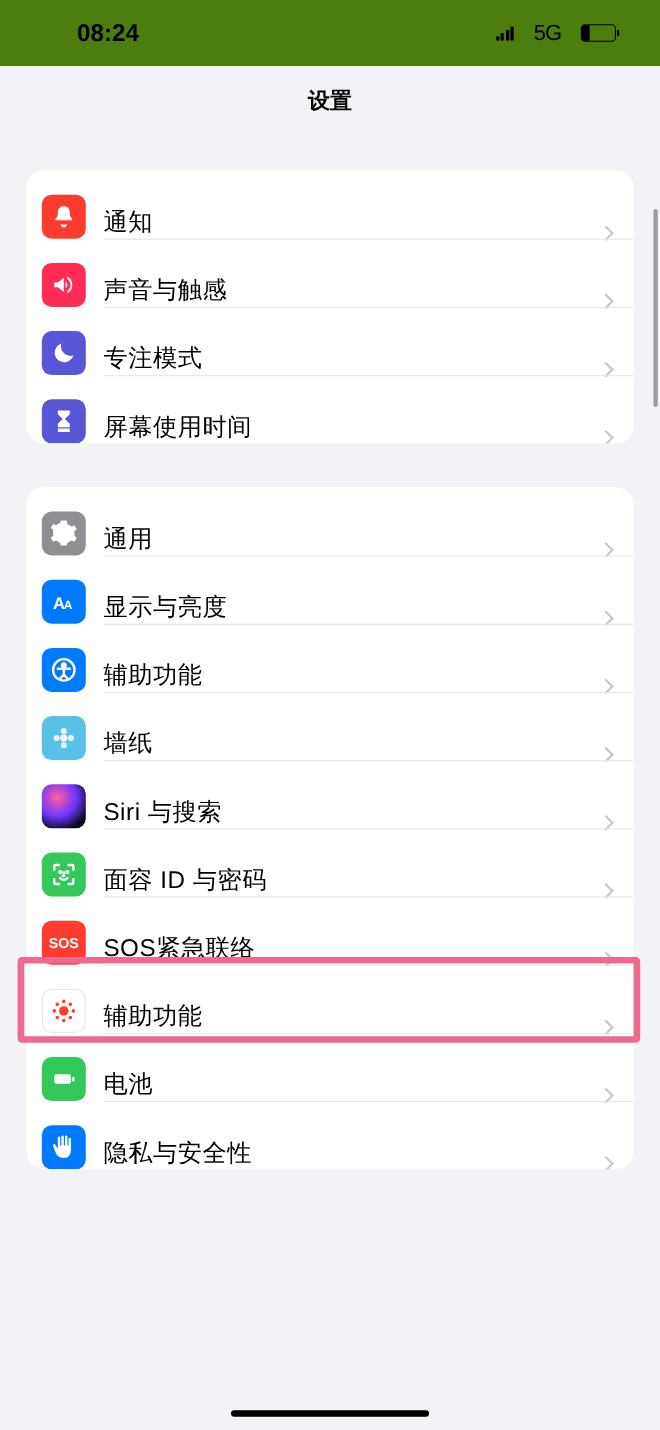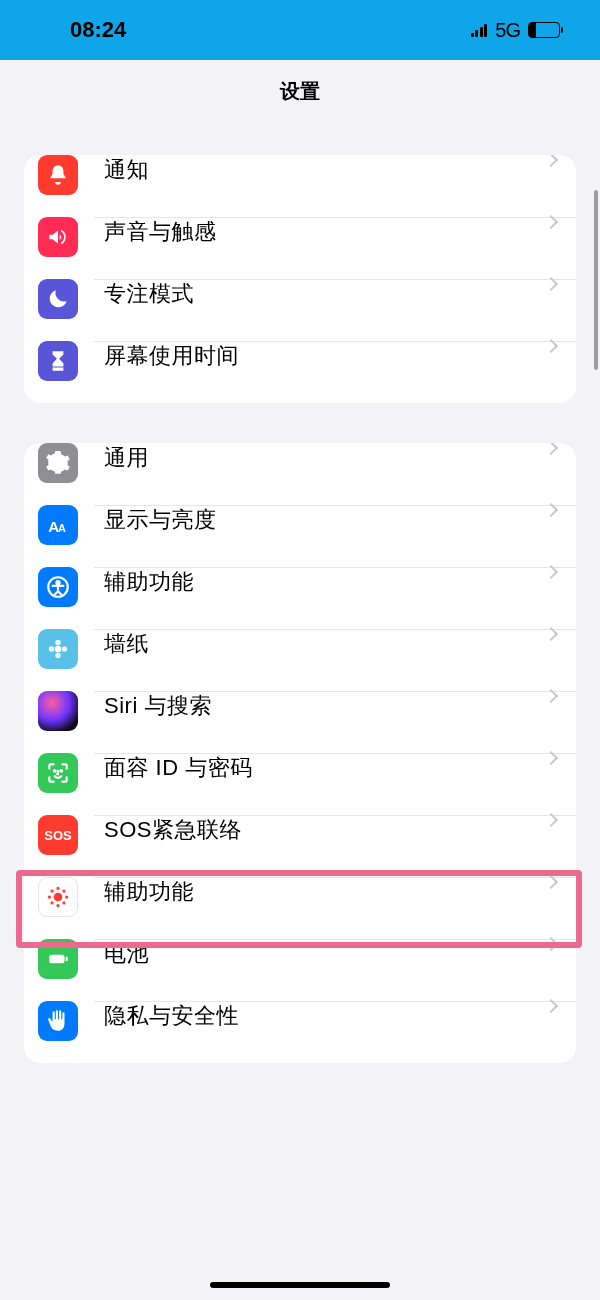--- a/index.html
+++ b/index.html
@@ -13,23 +13,23 @@
     overflow: hidden;
   }
   .status-bar {
     height: 60px;
     display: flex;
     align-items: center;
     justify-content: space-between;
     padding: 0 40px 0 70px;
     font-size: 22px;
     font-weight: 600;
-    background: #0ea5e9;
-  }
-  .status-right { display: flex; align-items: center; gap: 8px; }
+    background: #4d7c0f;
+  }
+  .status-right { display: flex; align-items: center; gap: 18px; }
   .signal-5g { font-size: 20px; font-weight: 500; letter-spacing: -1px; }
   .battery { width: 32px; height: 16px; border: 1.6px solid #000; border-radius: 4px; position: relative; display: flex; align-items: center; }
   .battery::after { content: ""; position: absolute; right: -4px; width: 2.5px; height: 6px; background: #000; border-radius: 0 2px 2px 0; }
   .battery-fill { width: 22%; height: 100%; background: #000; border-radius: 2px 0 0 2px; }
   .bars { display: flex; align-items: flex-end; gap: 1.5px; height: 14px; }
   .bars span { width: 3px; background: #000; border-radius: 1px; }
   .bars span:nth-child(1){height:4px}.bars span:nth-child(2){height:7px}.bars span:nth-child(3){height:10px}.bars span:nth-child(4){height:13px}
 
   .nav-title {
     text-align: center;
@@ -43,25 +43,24 @@
   .group {
     background: #fff;
     border-radius: 16px;
     margin-top: 40px;
     overflow: hidden;
   }
   .group:first-child { margin-top: 24px; }
 
   .row {
     display: flex;
-    align-items: flex-start;
+    align-items: flex-end;
     height: 62px;
     padding: 0 16px 0 14px;
     position: relative;
-    gap: 10px;
   }
   .row + .row::before {
     content: "";
     position: absolute;
     left: 70px; right: 0; top: 0;
     height: 1px;
     background: #e5e5ea;
   }
   .icon-box {
     width: 40px; height: 40px;

